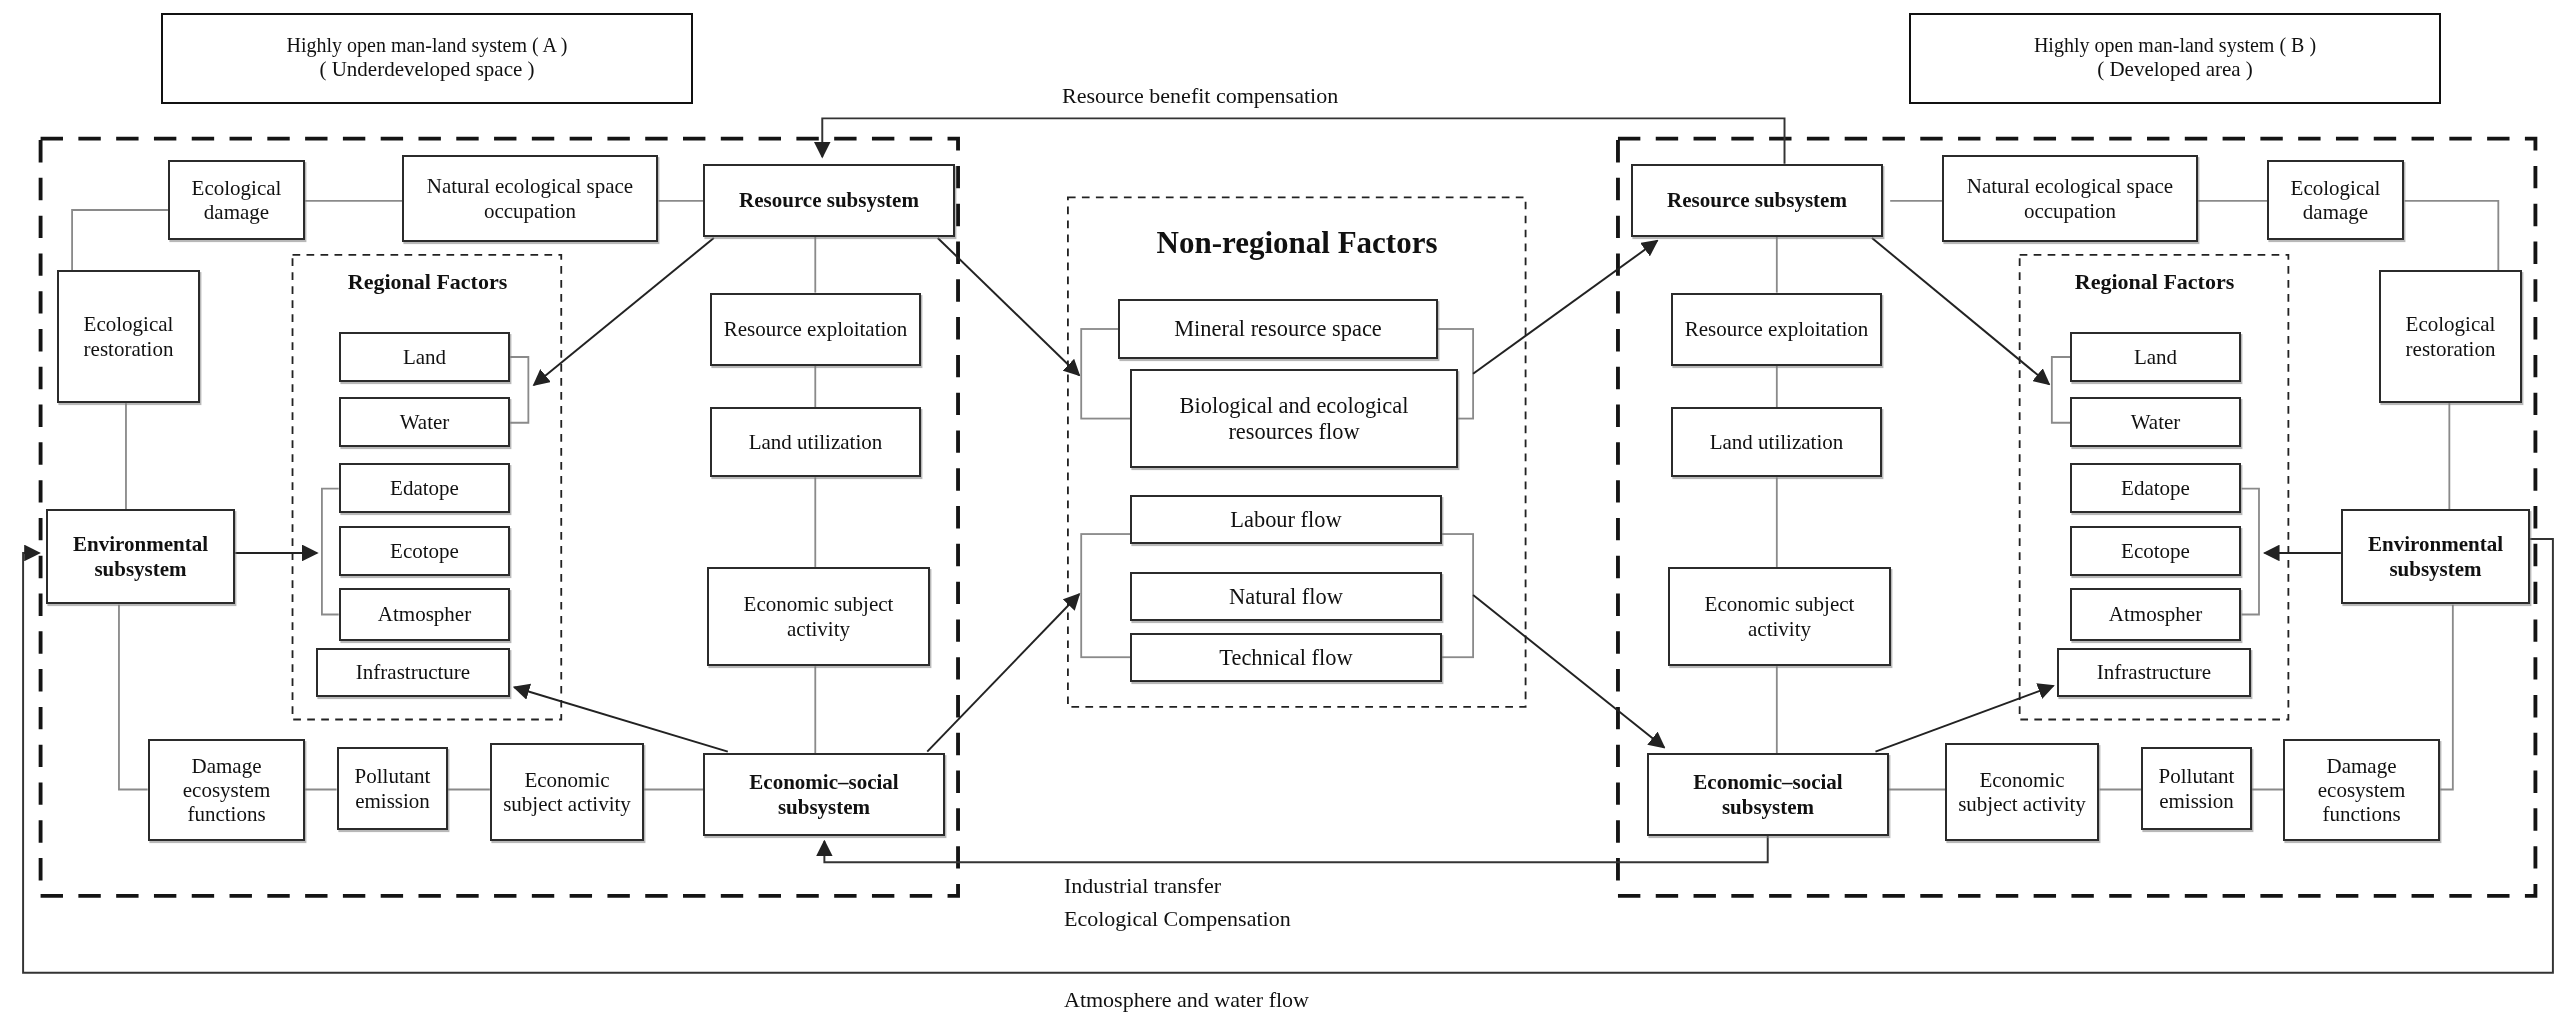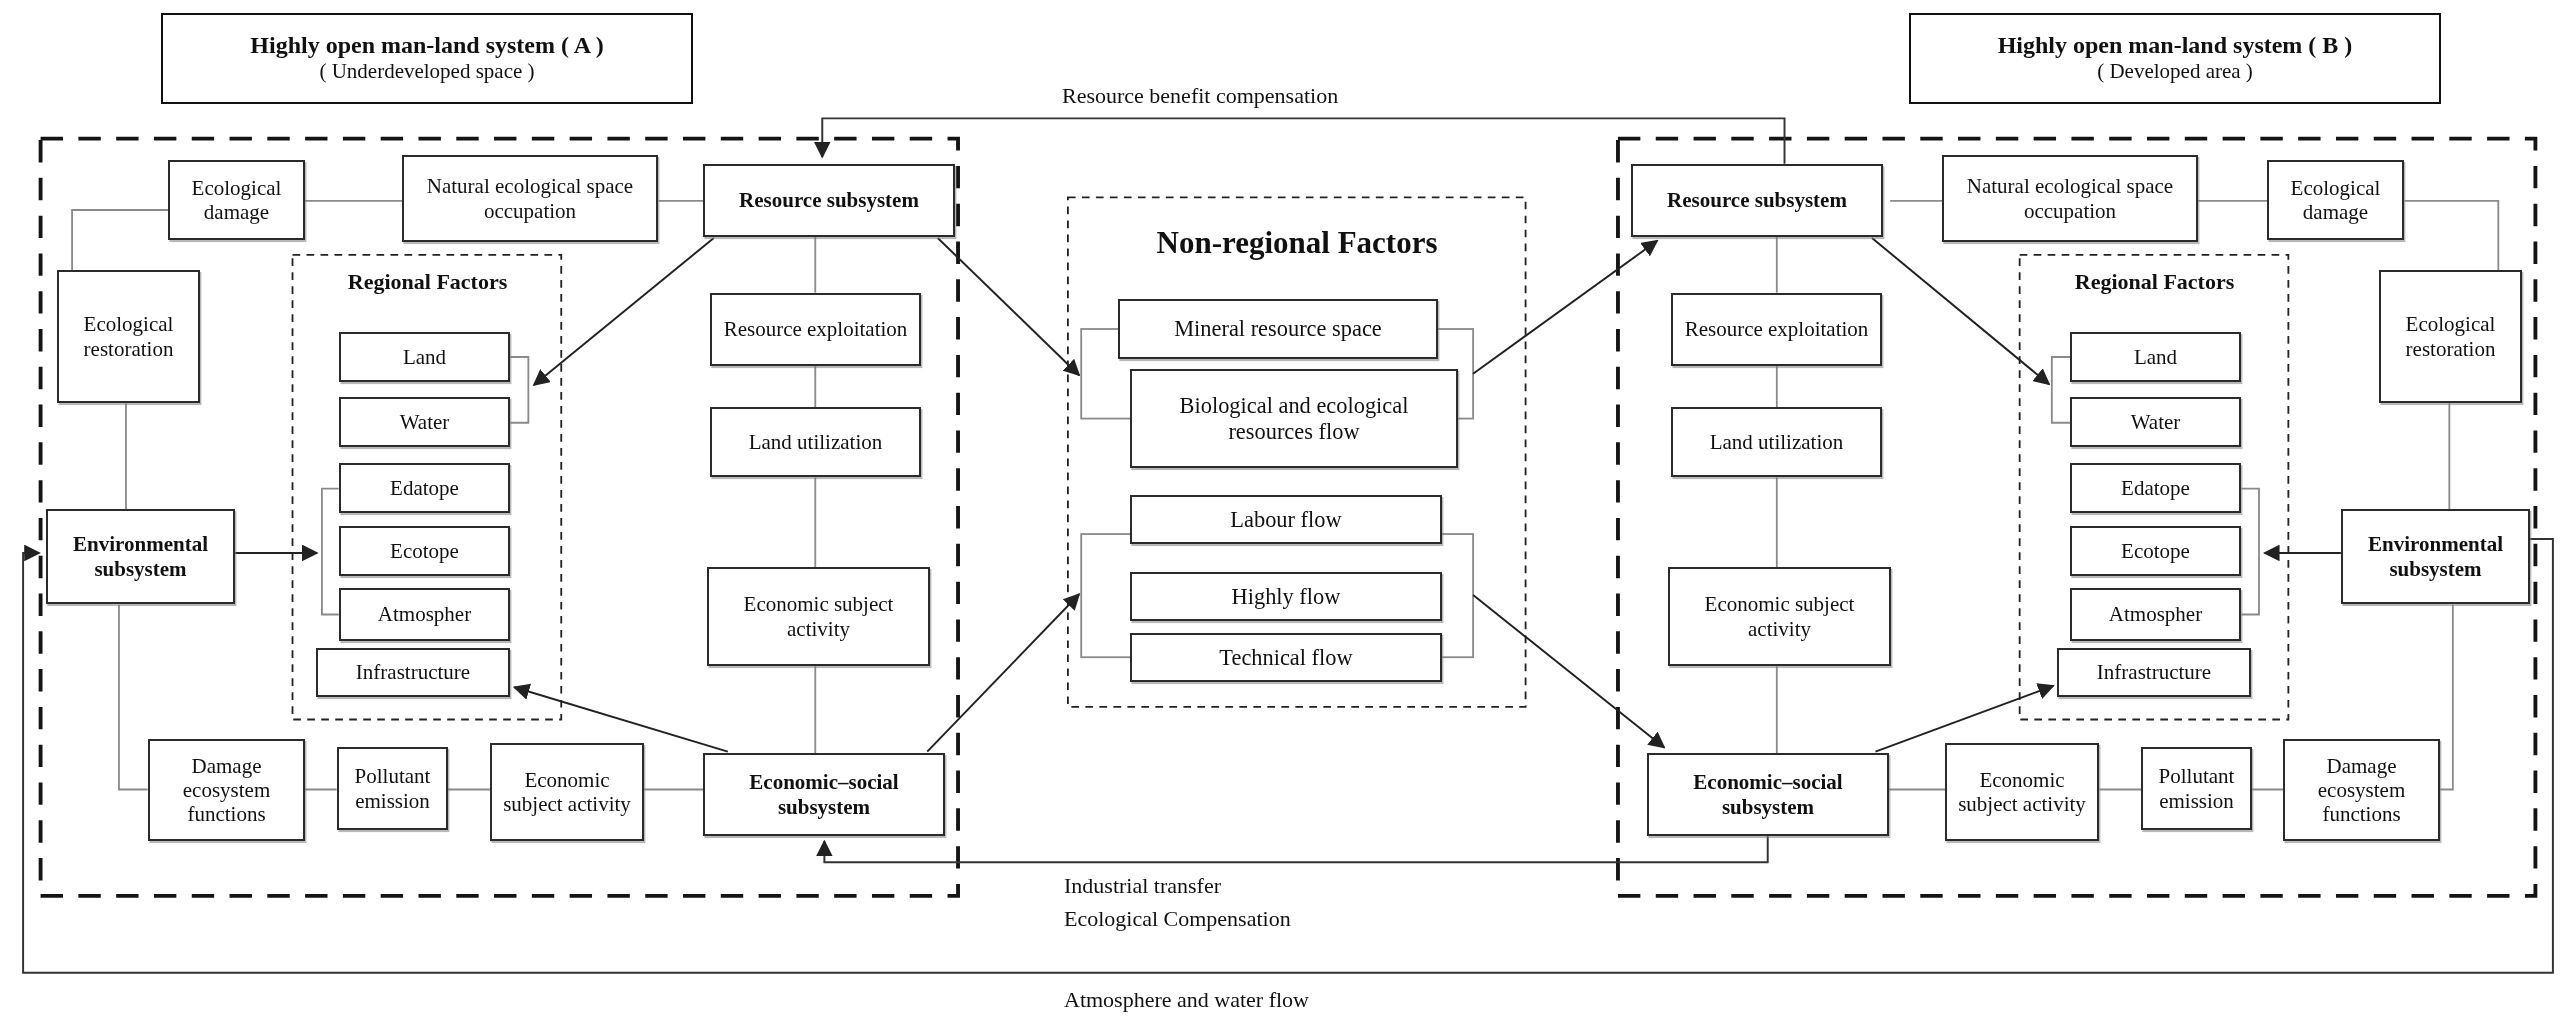--- a/index.html
+++ b/index.html
@@ -7,21 +7,21 @@
           font-family:"Liberation Serif","DejaVu Serif",serif;color:#111;overflow:hidden;}
   #wires{position:absolute;left:0;top:0;width:2576px;height:1024px;}
   .bx{position:absolute;background:#fff;border:2.1px solid #2b2b2b;
       box-shadow:1.4px 2.1px 0 rgba(125,125,125,.55);
       display:flex;align-items:center;justify-content:center;text-align:center;
       font-size:21px;line-height:1.15;padding:2.8px 5.6px;box-sizing:border-box;}
   .bold{font-weight:bold;}
   .titlebox{position:absolute;background:#fff;border:2.8px solid #111;
       display:flex;flex-direction:column;align-items:center;justify-content:center;
       text-align:center;box-sizing:border-box;}
-  .titlebox .l1{font-weight:bold;font-size:24px;}
+  .titlebox .l1{font-weight:normal;font-size:20px;}
   .titlebox .l2{font-size:21px;}
   .lbl{position:absolute;text-align:left;font-size:22px;}
   .secthead{position:absolute;text-align:center;font-weight:bold;}
 </style>
 </head>
 <body>
 
 <div id="canvas">
 
   <svg id="wires" viewBox="0 0 3681 1463" xmlns="http://www.w3.org/2000/svg">
@@ -106,21 +106,21 @@
 
   <div class="lbl" style="left:1062px;top:83px;width:490px;">Resource benefit compensation</div>
   <div class="lbl" style="left:1064px;top:873px;width:462px;">Industrial transfer</div>
   <div class="lbl" style="left:1064px;top:906px;width:490px;">Ecological Compensation</div>
   <div class="lbl" style="left:1064px;top:987px;width:490px;">Atmosphere and water flow</div>
 
   <div class="secthead" style="left:1068px;top:225px;width:458px;font-size:31px;">Non-regional Factors</div>
   <div class="bx" style="left:1118px;top:299px;width:320px;height:60px;font-size:22.4px;">Mineral resource space</div>
   <div class="bx" style="left:1130px;top:369px;width:328px;height:99px;font-size:22.4px;">Biological and ecological resources flow</div>
   <div class="bx" style="left:1130px;top:495px;width:312px;height:49px;font-size:22.4px;">Labour flow</div>
-  <div class="bx" style="left:1130px;top:572px;width:312px;height:49px;font-size:22.4px;">Highly flow</div>
+  <div class="bx" style="left:1130px;top:572px;width:312px;height:49px;font-size:22.4px;">Natural flow</div>
   <div class="bx" style="left:1130px;top:633px;width:312px;height:49px;font-size:22.4px;">Technical flow</div>
 
   <div class="bx" style="left:168px;top:160px;width:137px;height:80px;">Ecological damage</div>
   <div class="bx" style="left:402px;top:155px;width:256px;height:87px;">Natural ecological space occupation</div>
   <div class="bx bold" style="left:703px;top:164px;width:252px;height:73px;">Resource subsystem</div>
   <div class="bx" style="left:57px;top:270px;width:143px;height:133px;">Ecological restoration</div>
   <div class="bx bold" style="left:46px;top:509px;width:189px;height:95px;">Environmental subsystem</div>
   <div class="secthead" style="left:293px;top:269px;width:269px;font-size:22px;">Regional Factors</div>
   <div class="bx" style="left:339px;top:332px;width:171px;height:50px;">Land</div>
   <div class="bx" style="left:339px;top:397px;width:171px;height:50px;">Water</div>

